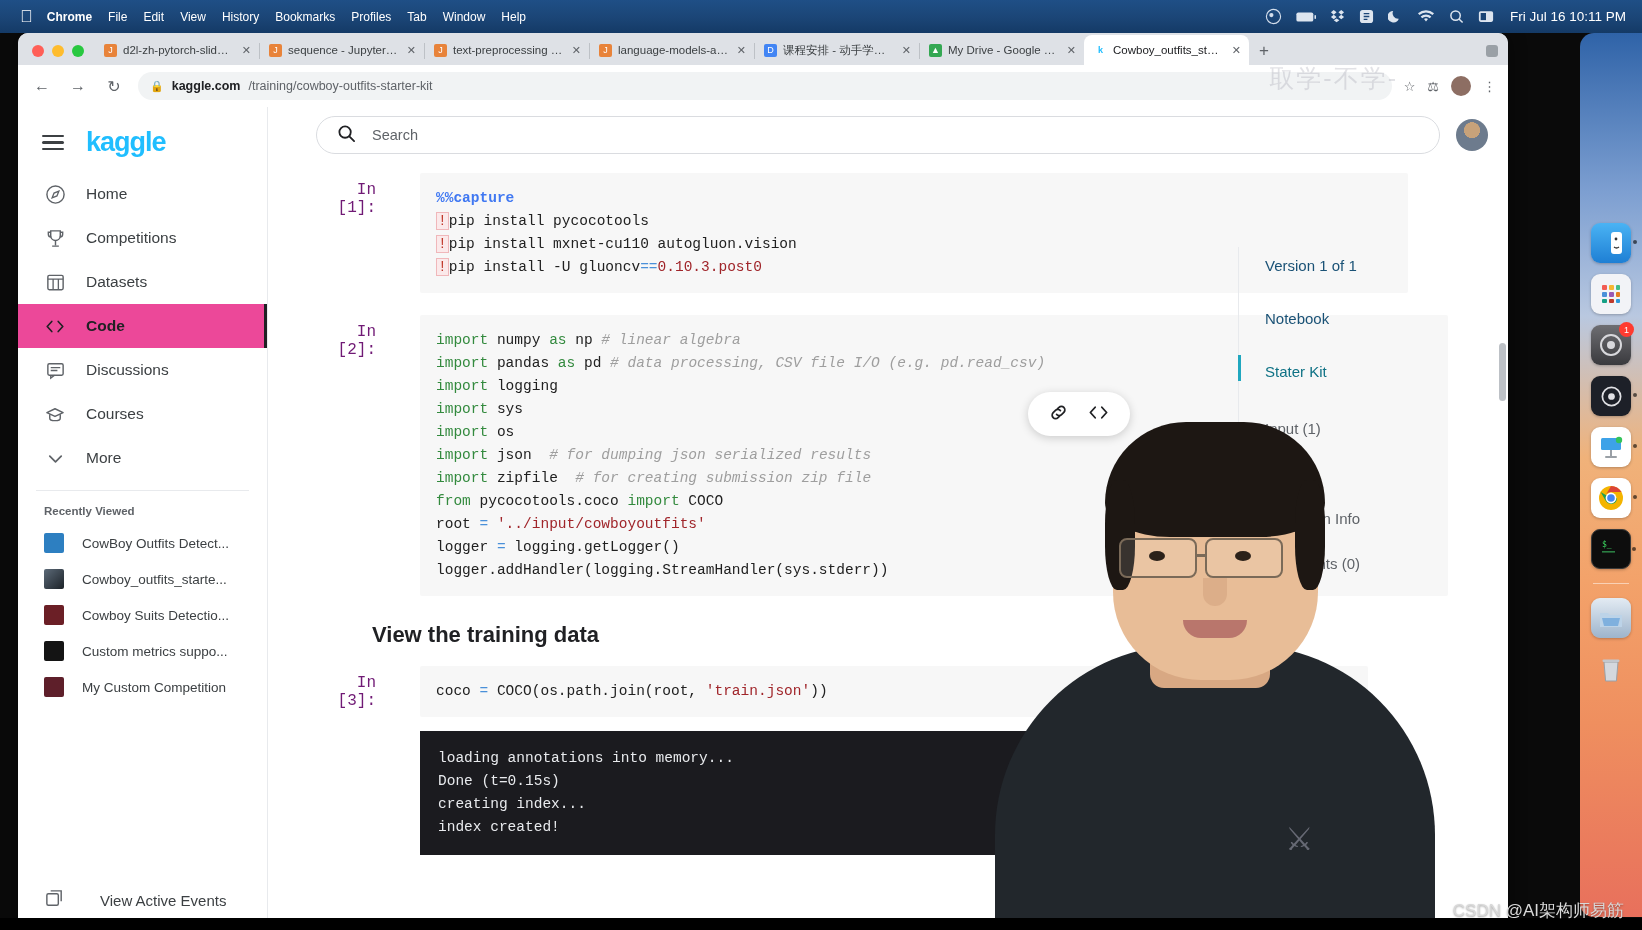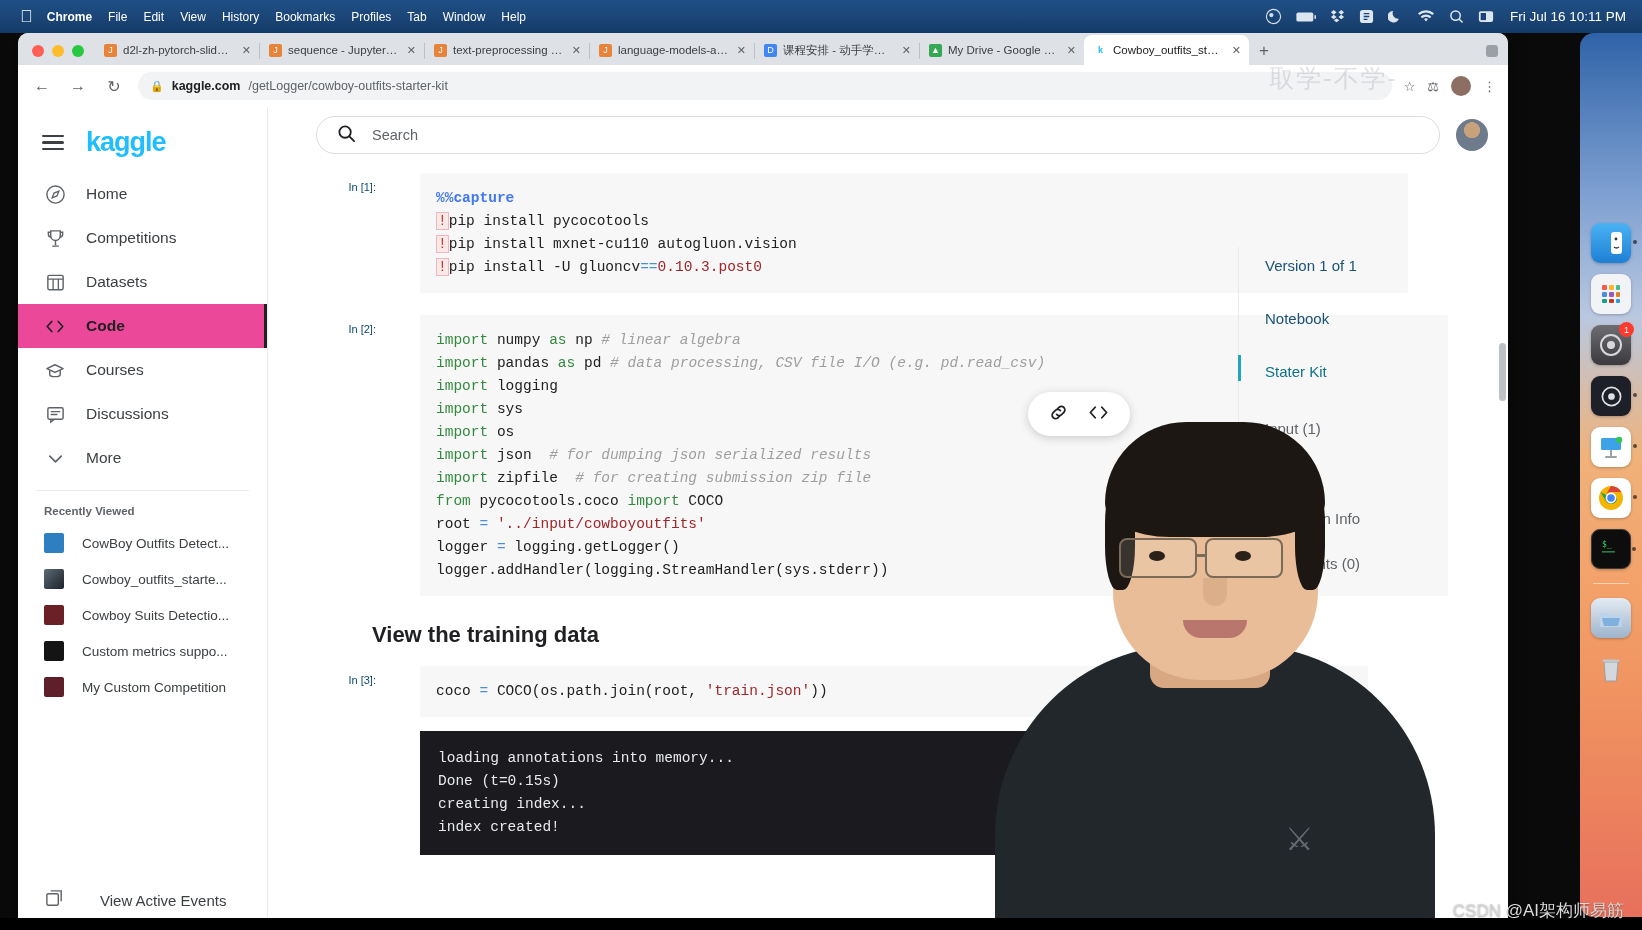--- a/index.html
+++ b/index.html
@@ -91,21 +91,21 @@
   .searchbox {
     flex:1; height:38px; border:1px solid #dadce0; border-radius:20px;
     display:flex; align-items:center; gap:16px; padding:0 20px; font-size:14.5px; color:#5f6368;
   }
   .user-avatar { width:32px; height:32px; border-radius:50%; background:#6d7b8d; flex:none;
                  background-image: radial-gradient(circle at 50% 35%, #c7a27a 0 30%, transparent 31%); }
 
   .nbscroll { position:relative; height:767px; padding: 10px 0 0 0; }
   .cellwrap { position:relative; padding-left:48px; }
   .prompt { position:absolute; left:48px; width:60px; text-align:right;
-            font-family:Liberation Sans, sans-serif; font-size:11px; color:#0c4a6e; }
+            font-family:Liberation Mono, monospace; font-size:16px; color:#701a75; }
   .codecell {
     margin-left:104px; margin-right:100px; background:#f7f7f7; border-radius:2px;
     padding:14px 16px; font-family:"Liberation Mono", monospace; font-size:14.5px; line-height:23px;
     color:#212121; white-space:pre; overflow:hidden;
   }
   .codecell.wide { margin-right:60px; }
   .outcell {
     margin-left:104px; margin-right:100px; background:#1b1b1f; color:#e8eaed;
     padding:16px 18px; font-family:"Liberation Mono", monospace; font-size:14.5px; line-height:23px;
     white-space:pre;
@@ -303,21 +303,21 @@
     </div>
 
     <div class="omnibox-row">
       <span class="ghost-cn">取学-不学-</span>
       <span class="navbtn">←</span>
       <span class="navbtn">→</span>
       <span class="navbtn">↻</span>
       <div class="urlbar">
         <span class="lock">🔒</span>
         <span class="url-host">kaggle.com</span>
-          <span class="url-path">/getLogger/cowboy-outfits-starter-kit</span>
+          <span class="url-path">/training/cowboy-outfits-starter-kit</span>
       </div>
       <div class="omni-right">
         <span>☆</span>
         <span>⚖</span>
         <span class="omni-avatar"></span>
         <span>⋮</span>
       </div>
     </div>
 
     <div class="page">
@@ -366,36 +366,36 @@
           <span class="nicon">
             <svg width="23" height="21" viewBox="0 0 24 22">
                 <path d="M8.5 5.5 3.5 11l5 5.5M15.5 5.5 20.5 11l-5 5.5" fill="none" stroke="#202124" stroke-width="1.8" stroke-linecap="round" stroke-linejoin="round"></path>
               </svg>
           </span>
           <span>Code</span>
         </div>
 
         <div class="navitem">
           <span class="nicon">
+            <svg width="21" height="21" viewBox="0 0 22 22">
+                <rect x="3" y="4" width="16" height="12" rx="1.5" fill="none" stroke="#5f6368" stroke-width="1.5"></rect>
+                <path d="M6 8h10M6 11h7M6 16v3l4-3" stroke="#5f6368" stroke-width="1.4" fill="none"></path>
+              </svg>
+          </span>
+          <span>Discussions</span>
+        </div>
+
+        <div class="navitem">
+          <span class="nicon">
             <svg width="22" height="21" viewBox="0 0 22 22">
                 <path d="M11 5 2.5 9 11 13l8.5-4z" fill="none" stroke="#5f6368" stroke-width="1.5" stroke-linejoin="round"></path>
                 <path d="M5.5 10.8v4c0 1.4 2.5 2.6 5.5 2.6s5.5-1.2 5.5-2.6v-4" fill="none" stroke="#5f6368" stroke-width="1.5"></path>
               </svg>
           </span>
           <span>Courses</span>
-        </div>
-
-        <div class="navitem">
-          <span class="nicon">
-            <svg width="21" height="21" viewBox="0 0 22 22">
-                <rect x="3" y="4" width="16" height="12" rx="1.5" fill="none" stroke="#5f6368" stroke-width="1.5"></rect>
-                <path d="M6 8h10M6 11h7M6 16v3l4-3" stroke="#5f6368" stroke-width="1.4" fill="none"></path>
-              </svg>
-          </span>
-          <span>Discussions</span>
         </div>
 
         <div class="navitem">
           <span class="nicon">
             <svg width="21" height="21" viewBox="0 0 22 22">
                 <path d="M5 8.5 11 14.5 17 8.5" fill="none" stroke="#5f6368" stroke-width="1.8" stroke-linecap="round" stroke-linejoin="round"></path>
               </svg>
           </span>
           <span>More</span>
         </div>

